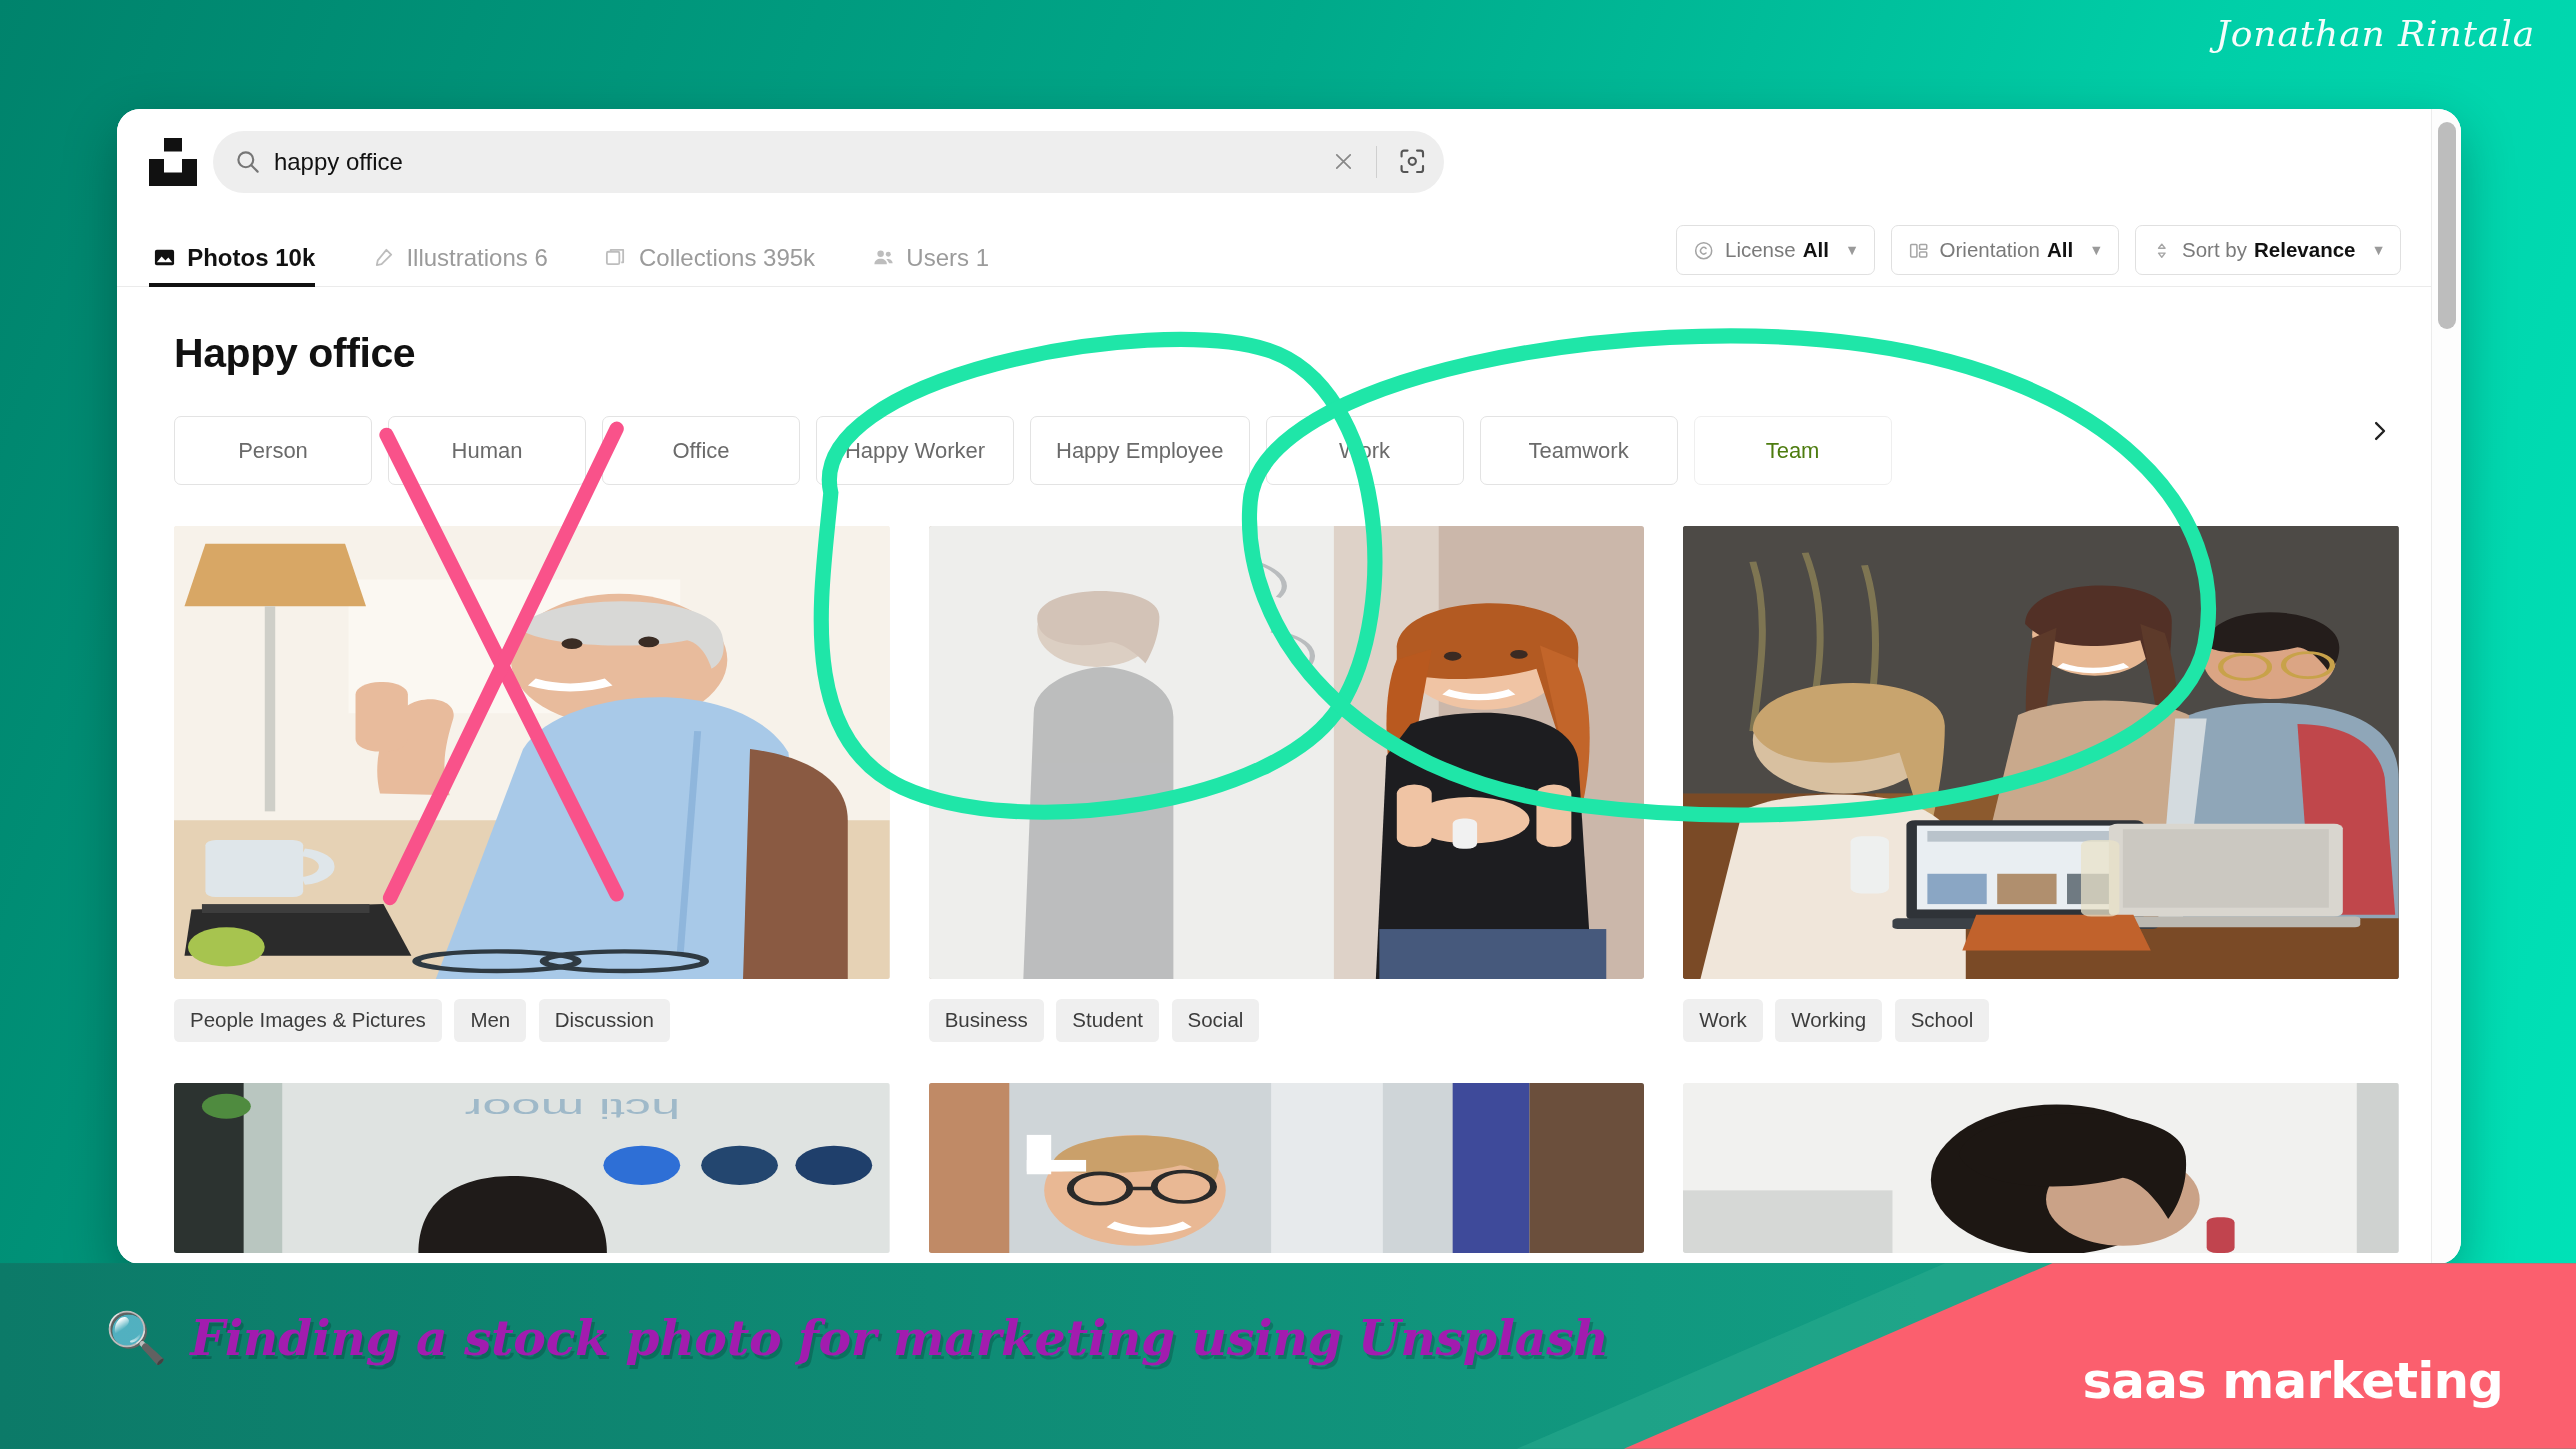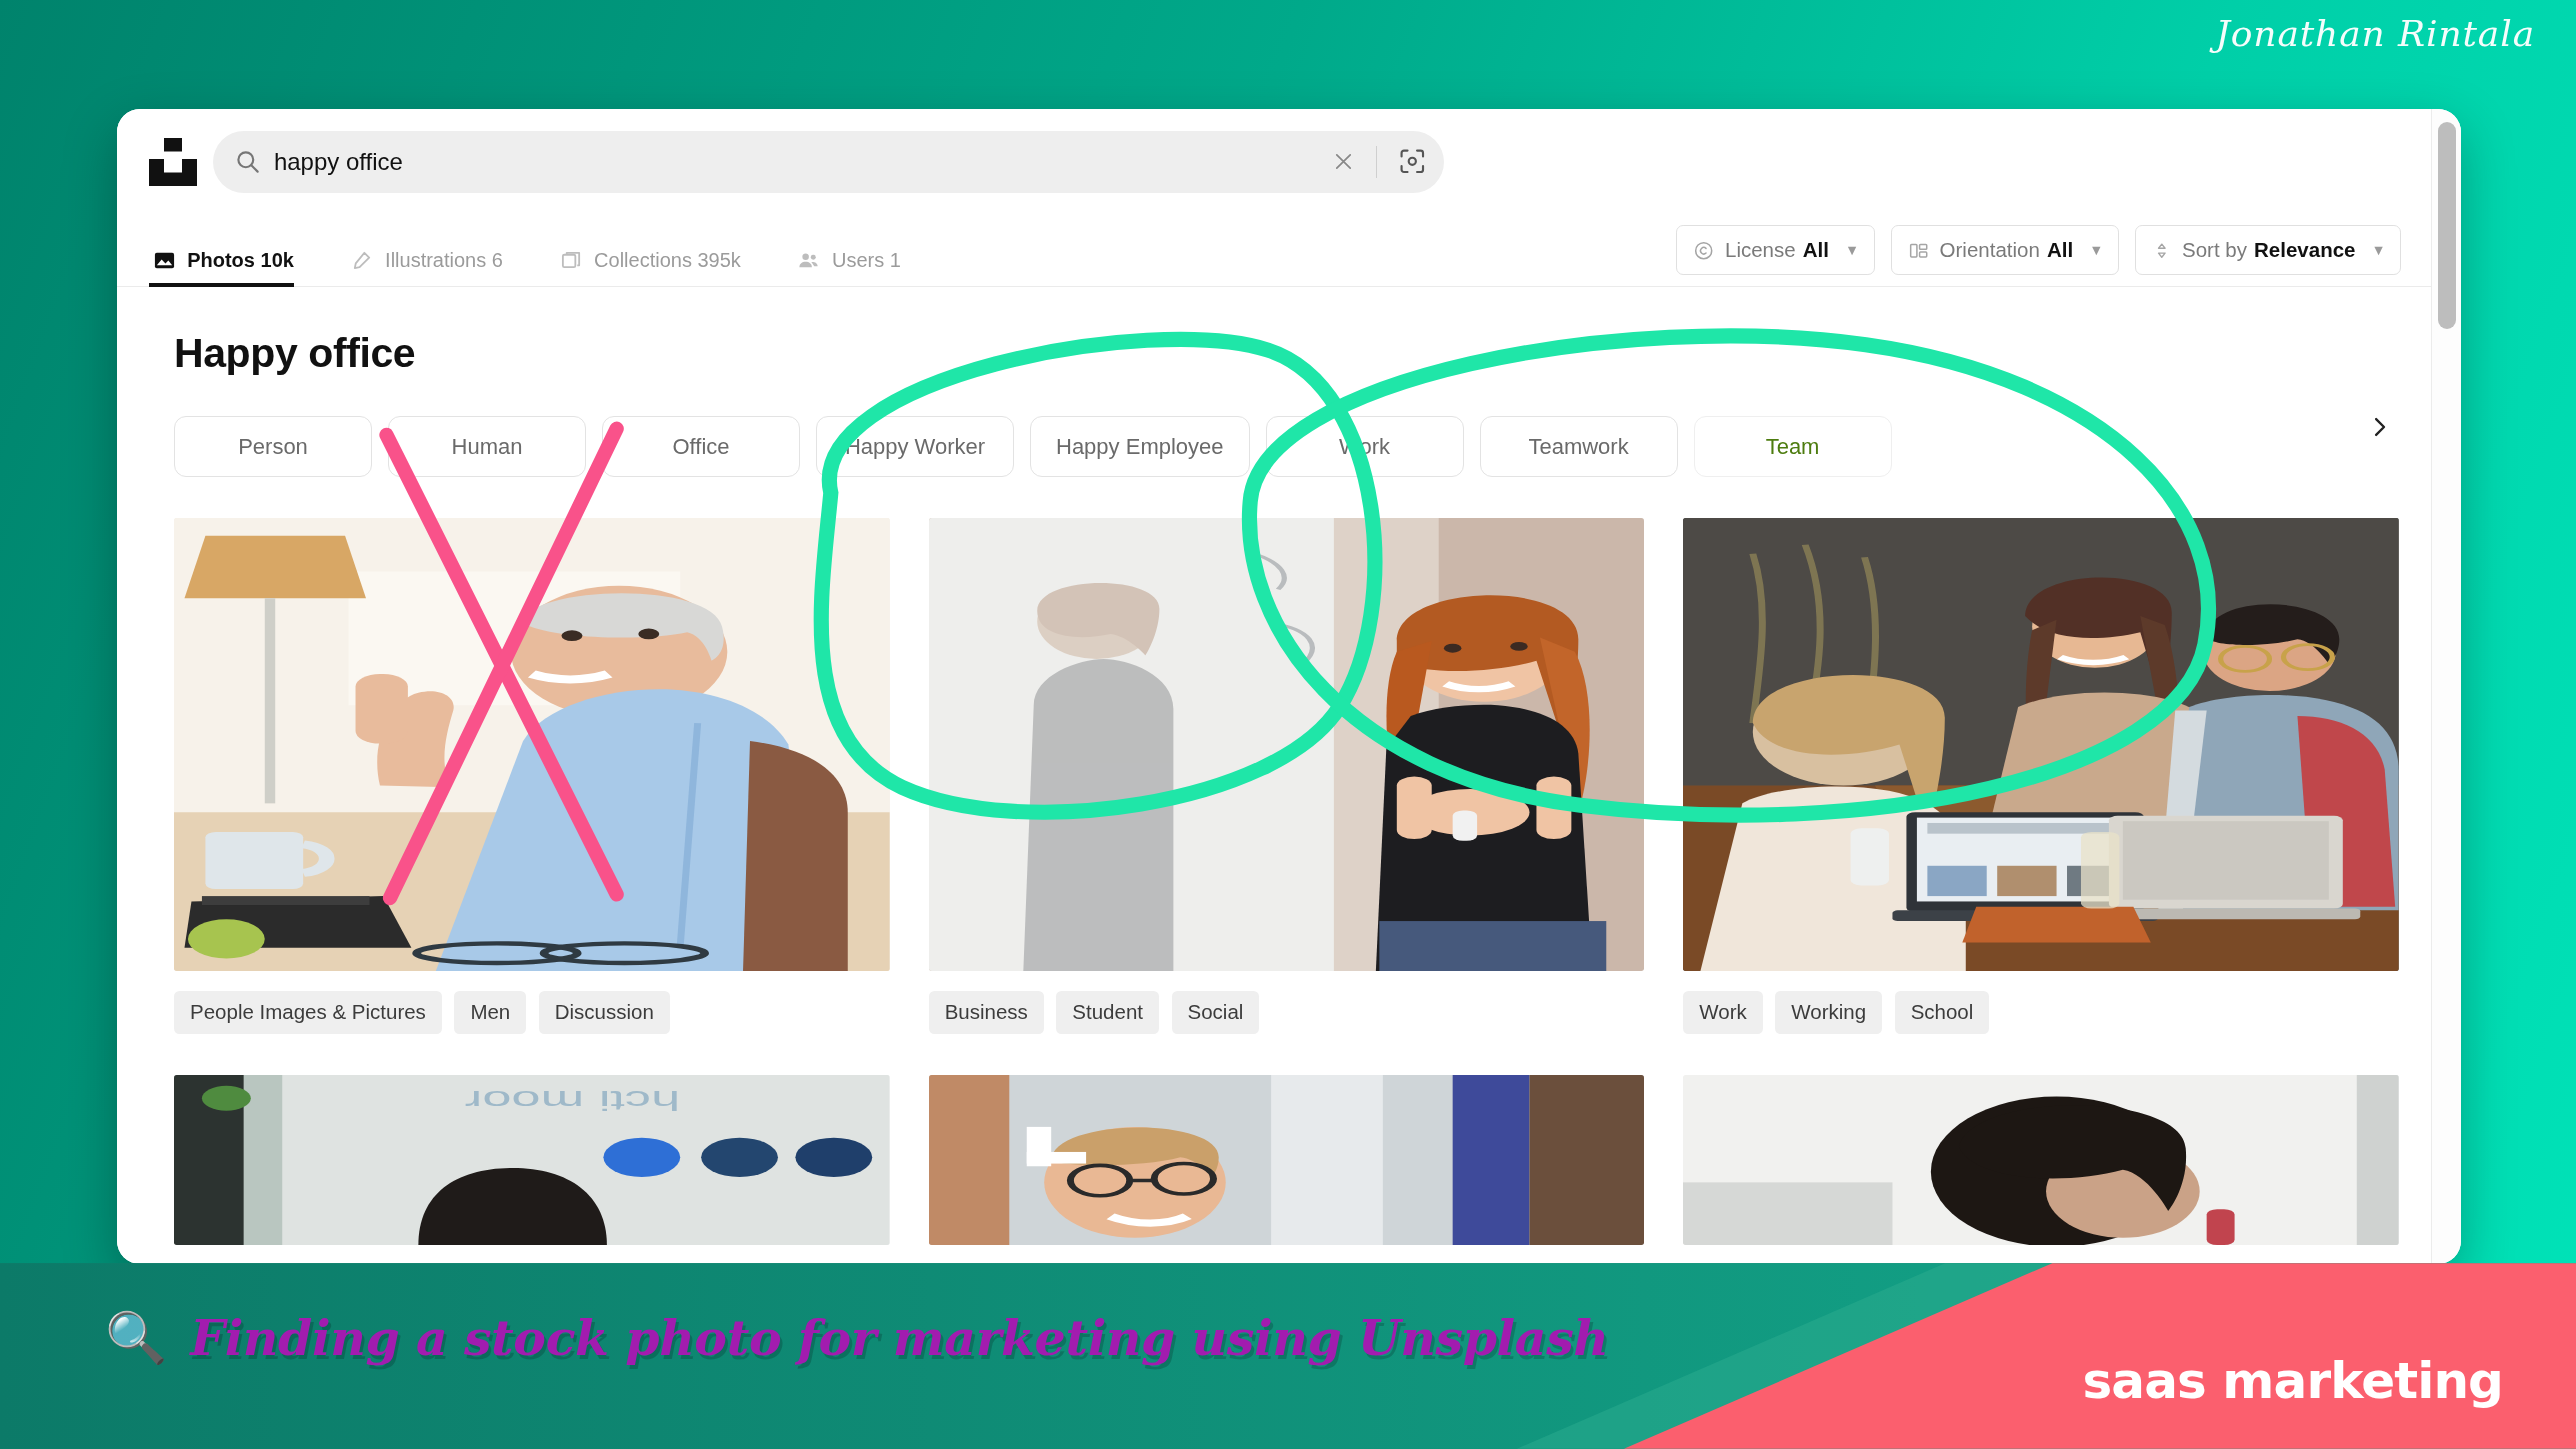--- a/index.html
+++ b/index.html
@@ -92,21 +92,21 @@
   
   .tabsrow{
     height:73px; display:flex; align-items:flex-end;
     padding:0 30px 0 32px; border-bottom:0.9px solid #ebebeb;
     position:relative;
   }
   .tabs{ display:flex; align-items:flex-end; gap:0; }
   .tab{
     display:flex; align-items:center; gap:11.6px;
     padding:0 23px 14.3px 3.6px; margin-right:30px;
-    font-size:20px; color:#9b9b9b; cursor:pointer; position:relative;
+    font-size:24px; color:#9b9b9b; cursor:pointer; position:relative;
     white-space:nowrap;
   }
   .tab.active{ color:#111; font-weight:bold; }
   .tab.active::after{
     content:""; position:absolute; left:0; right:23px; bottom:-0.9px;
     height:3.6px; background:#111;
   }
   .tab svg{ flex:none; }
 
   .filters{ margin-left:auto; display:flex; gap:16px; padding-bottom:10.7px; }
@@ -124,22 +124,22 @@
   .page-title{
     font-size:41px; font-weight:bold; color:#111;
     padding:43px 0 0 25px; letter-spacing:-0.4px;
   }
 
   .chips{
     display:flex; gap:16px; align-items:center;
     padding:39px 0 0 25px; position:relative;
   }
   .chip{
-    height:61px; min-width:198px; padding:0 25px;
-    border:0.9px solid #e3e3e3; border-radius:12px; background:#fff;
+    height:69px; min-width:198px; padding:0 25px;
+    border:0.9px solid #e3e3e3; border-radius:7px; background:#fff;
     display:flex; align-items:center; justify-content:center;
     font-size:22px; color:#6a6a6a; cursor:pointer; white-space:nowrap;
     font-family:"Liberation Sans", sans-serif;
   }
   .chip.faded{ color:#4d7c0f; border-color:#efefef; }
   .chip-next{
     position:absolute; right:-5.4px; top:50%; transform:translateY(-50%);
     width:50px;height:61px;display:flex;align-items:center;justify-content:center;
     background:#fff;cursor:pointer;border:0;
   }

